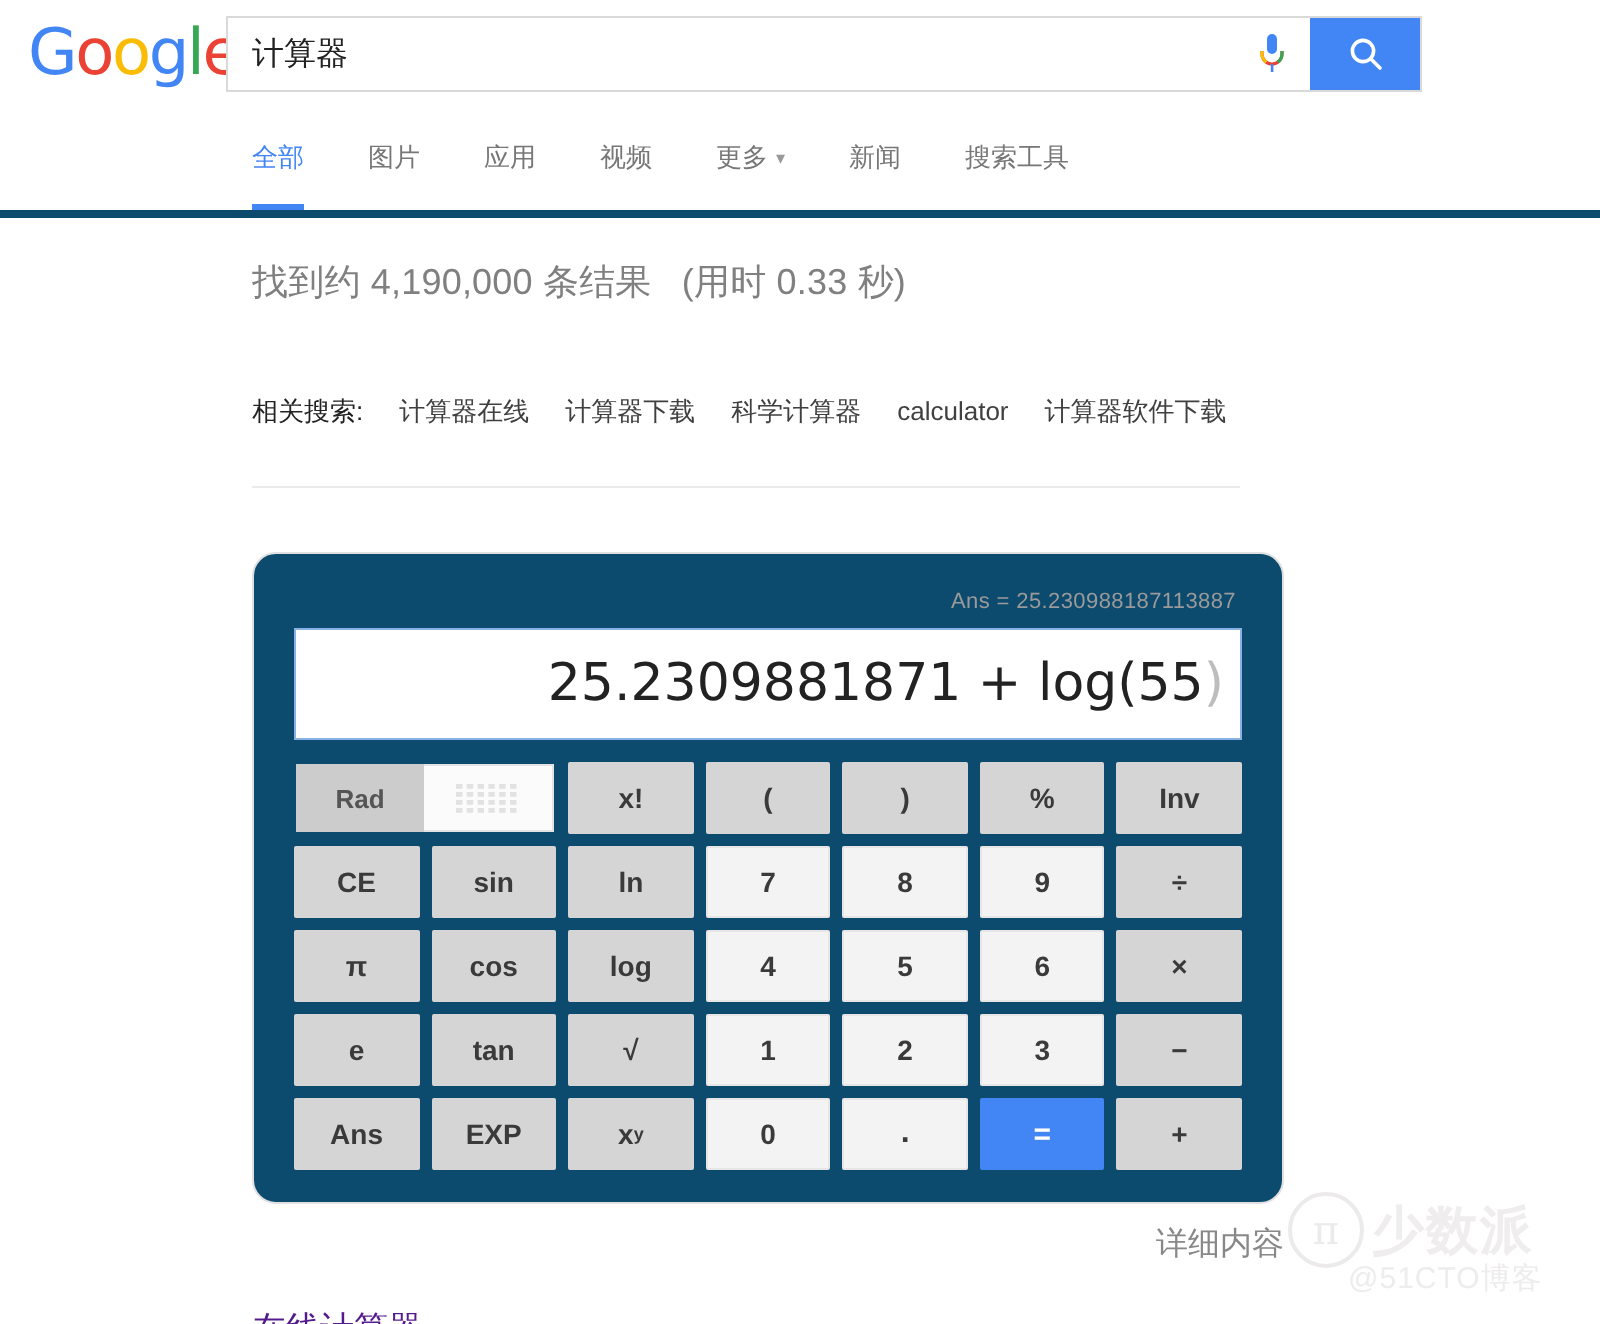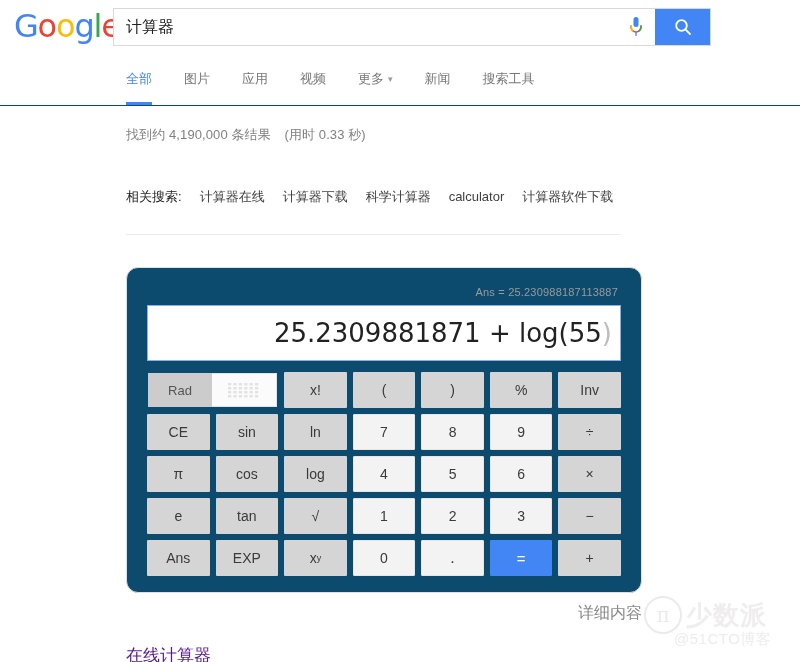--- a/index.html
+++ b/index.html
@@ -77,21 +77,21 @@
     position: absolute;
     left: 0; right: 0; top: 53px;
     height: 1px;
     background: #ebebeb;
   }
 
   
   .navbar {
     position: relative;
     height: 52px;
-    border-bottom: 1px solid #0c4a6e;
+    border-bottom: 4px solid #0c4a6e;
     background: #fff;
   }
   .nav-inner {
     position: absolute;
     left: 126px;
     top: 0;
     display: flex;
     align-items: center;
     height: 52px;
     gap: 0px;
@@ -128,21 +128,21 @@
   }
 
   
   .content {
     position: relative;
     padding-left: 126px;
     padding-top: 0;
   }
   .result-stats {
     margin-top: 20px;
-    font-size: 13px;
+    font-size: 18px;
     color: #808080;
     letter-spacing: 0.1px;
   }
   .result-stats .time { margin-left: 10px; }
 
   .related {
     margin-top: 44px;
     font-size: 13px;
     color: #222;
     display: flex;
@@ -213,20 +213,21 @@
     background: #d5d5d5;
     color: #3a3a3a;
     font-size: 14px;
     display: flex;
     align-items: center;
     justify-content: center;
     cursor: pointer;
     user-select: none;
     border-radius: 1px;
     border: 1px solid transparent;
+    font-weight: bold;
   }
   .key.num {
     background: #f3f3f3;
     border: 1px solid #e6e6e6;
   }
   .key.equals {
     background: #4285f4;
     color: #fff;
     font-size: 15px;
   }

